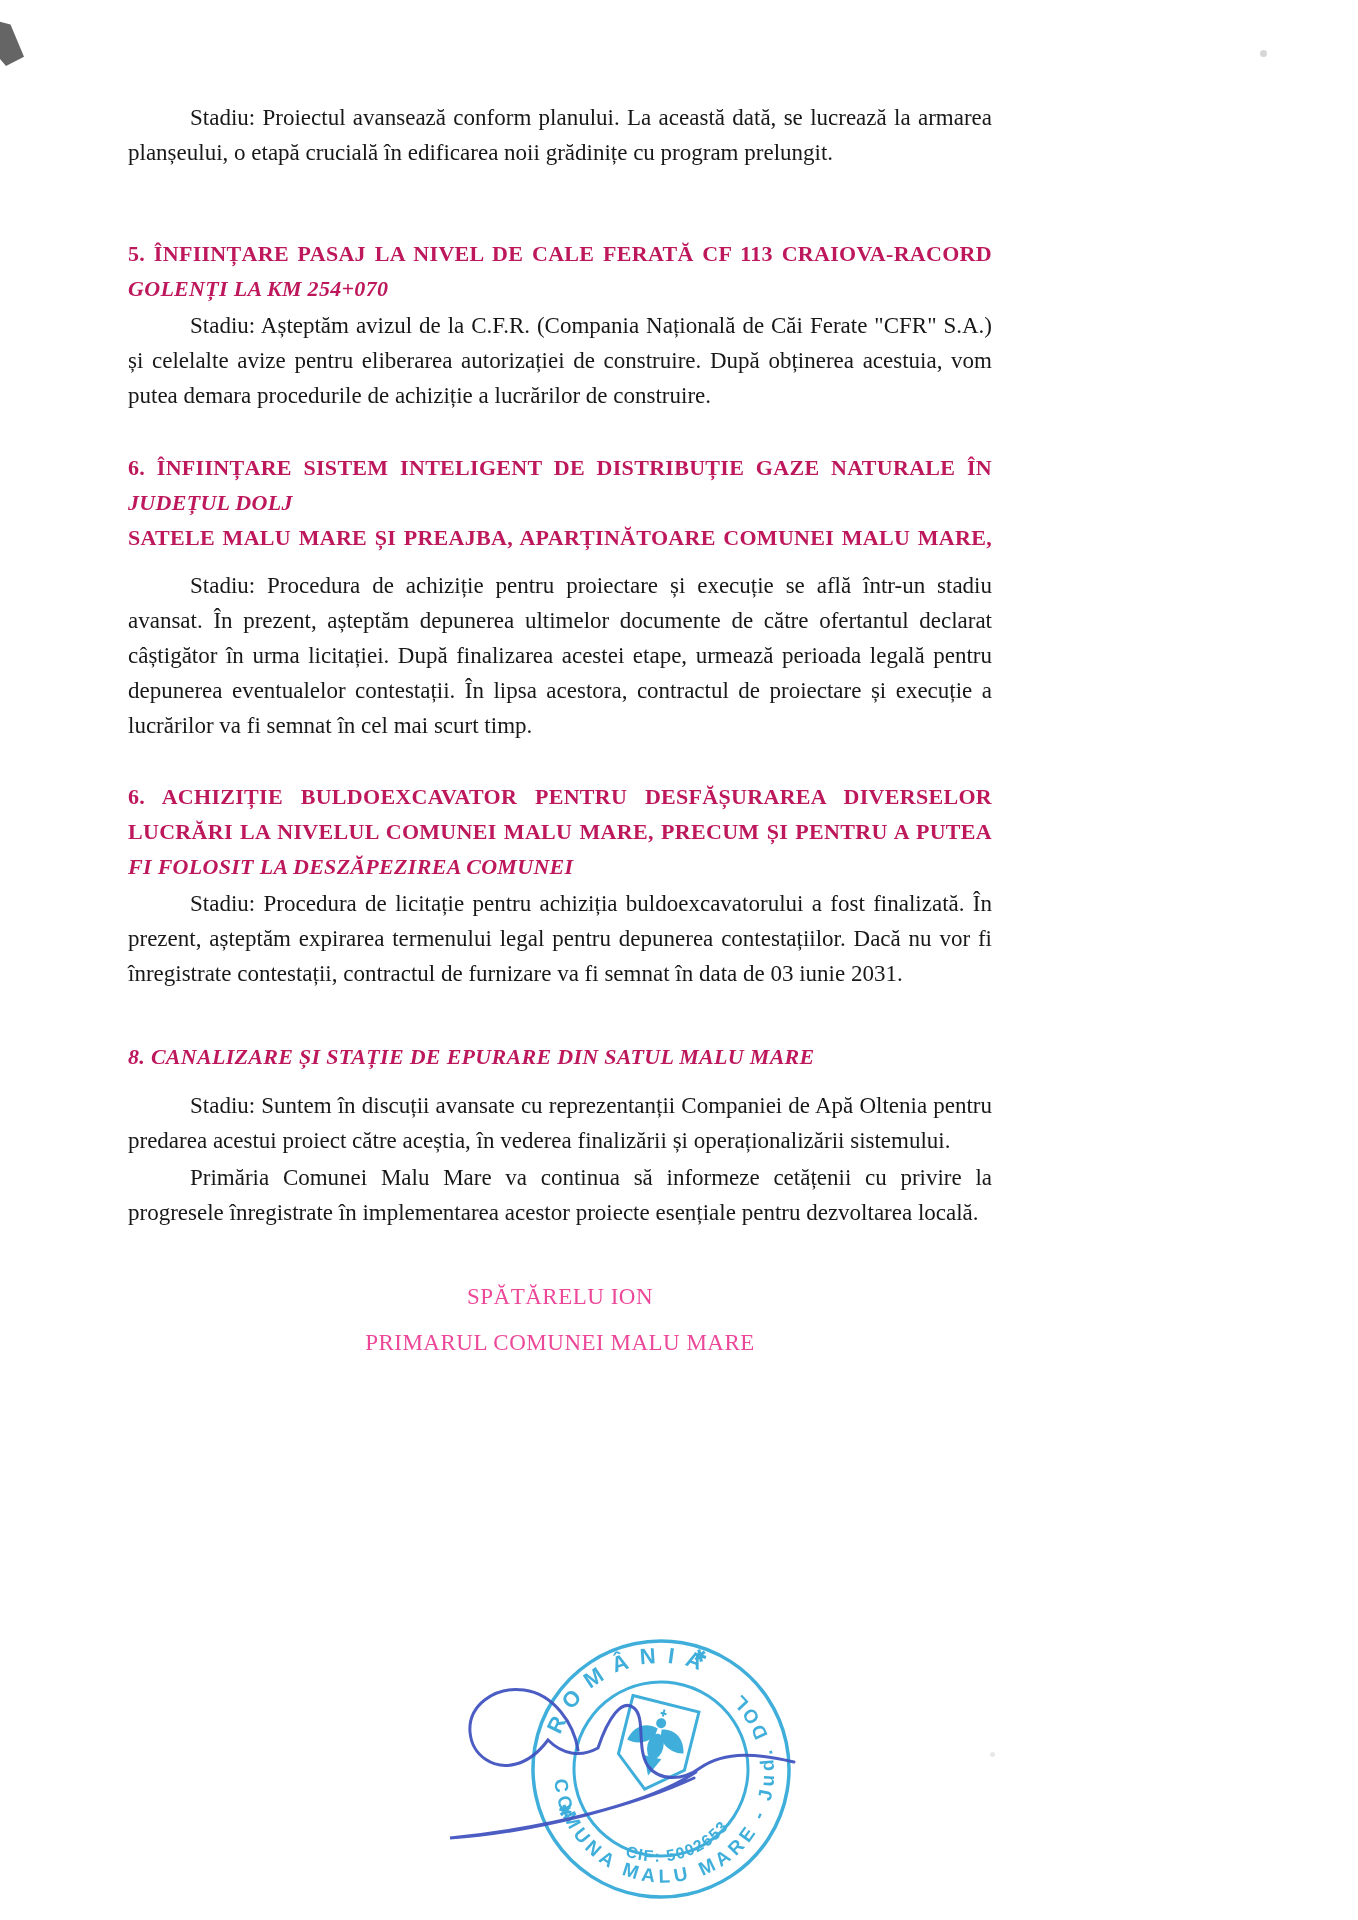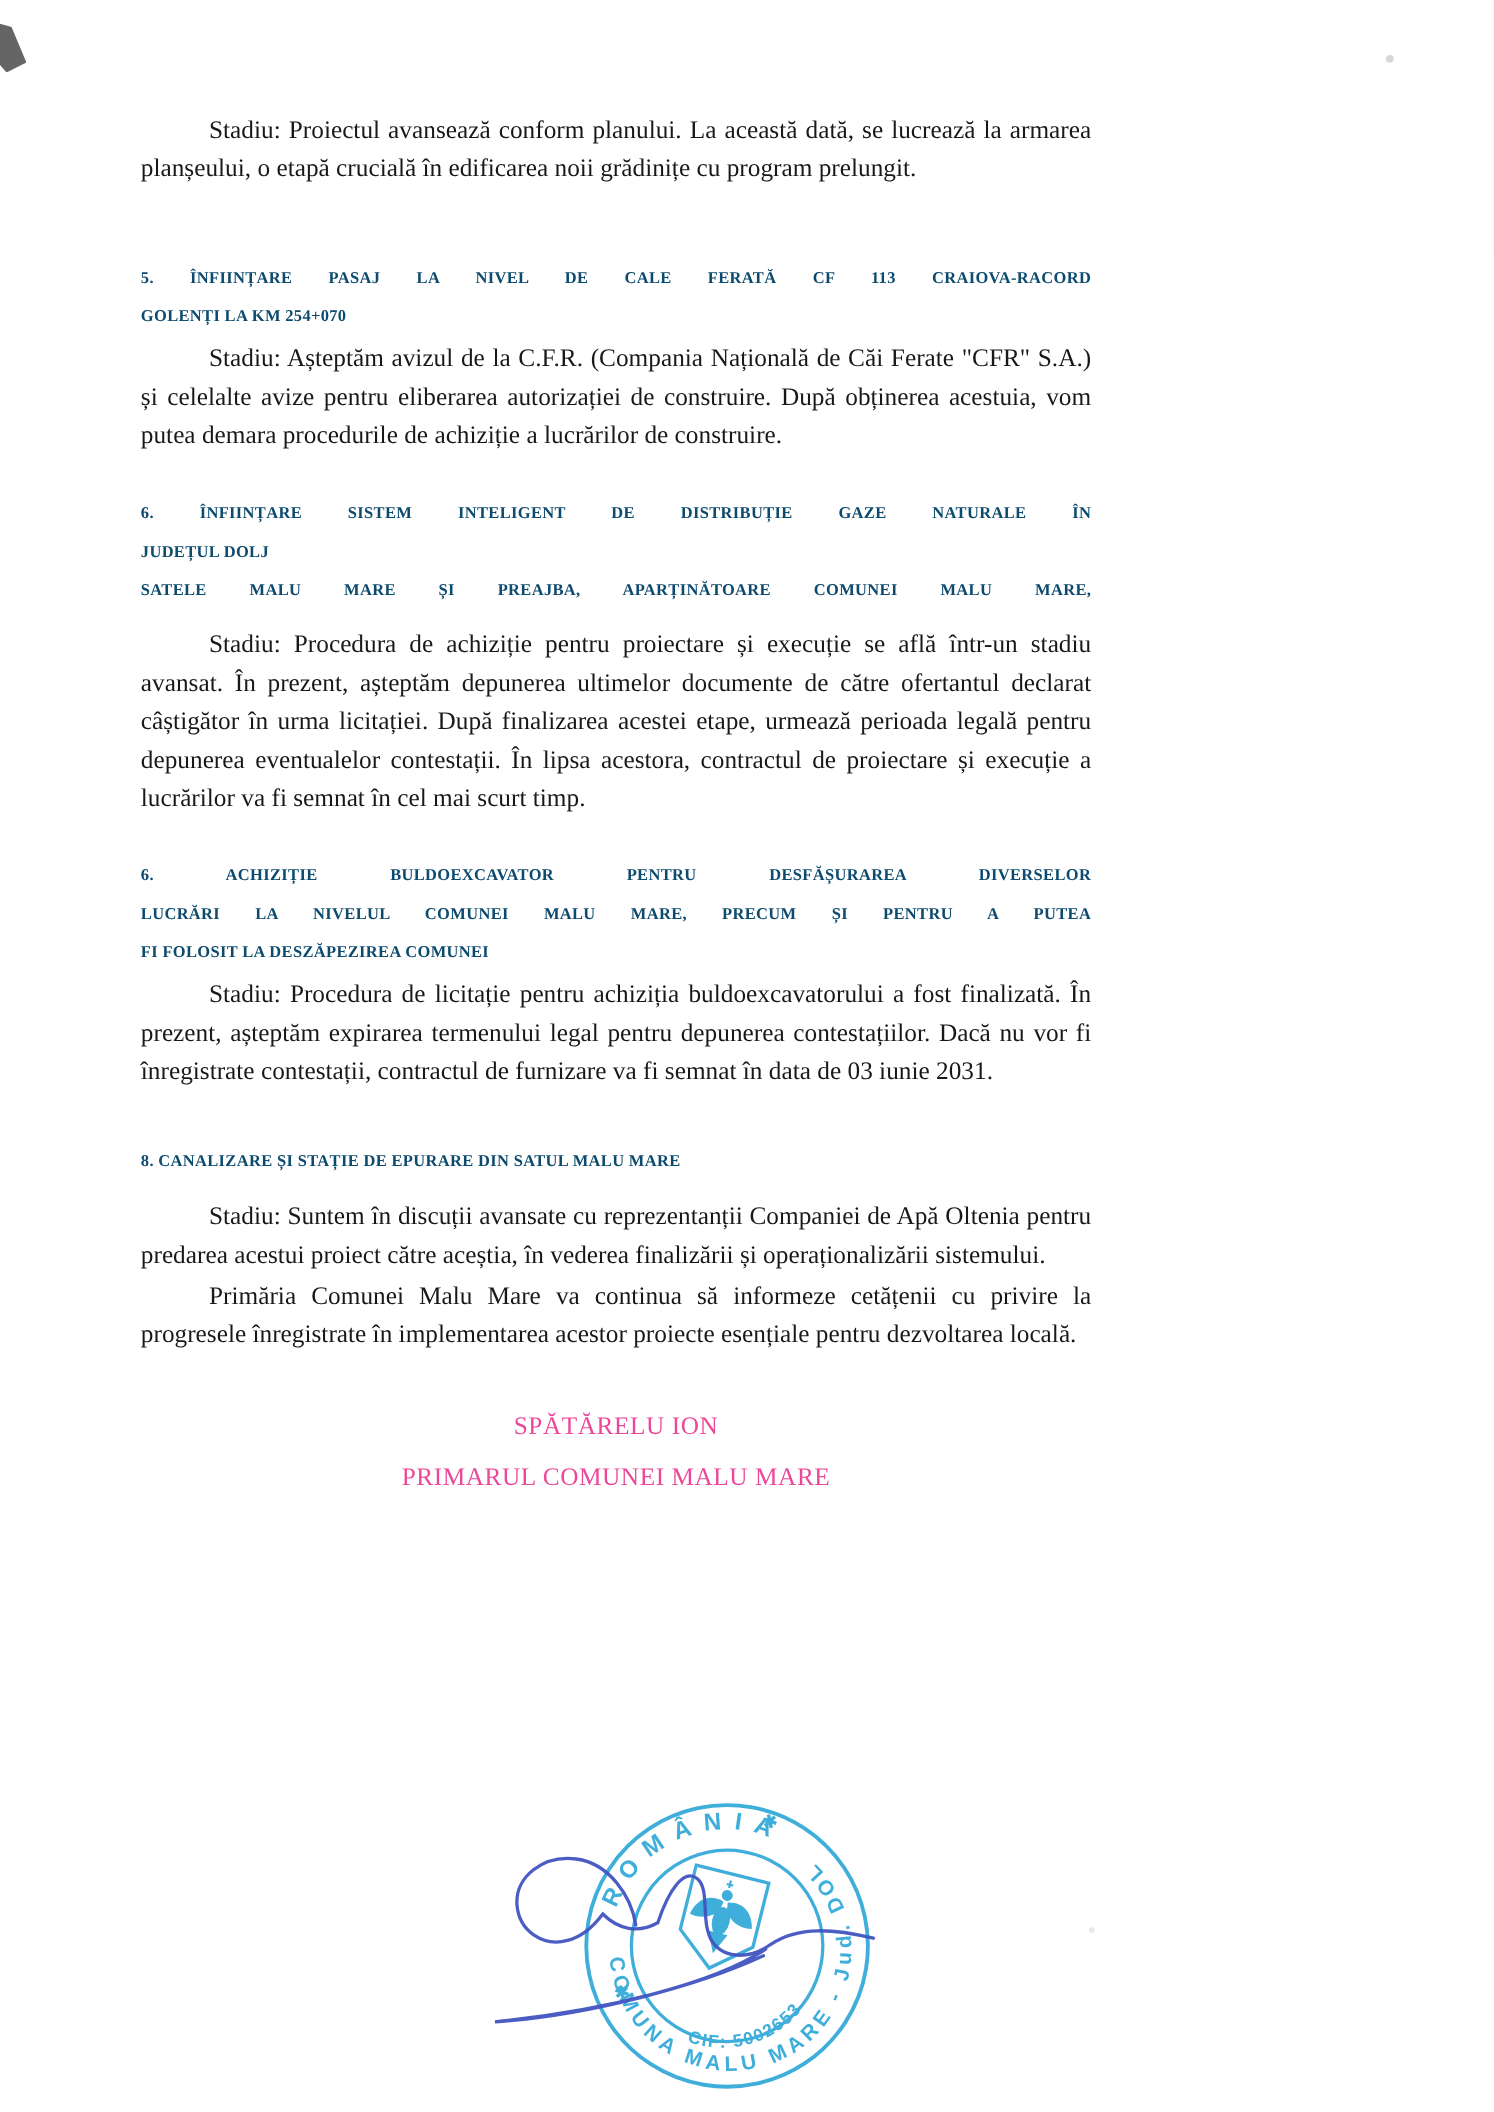--- a/index.html
+++ b/index.html
@@ -6,23 +6,23 @@
   body { background:#e8e8e8; font-family:"Liberation Serif", serif; }
   .page {
     position:relative; width:1358px; height:1920px; background:#ffffff;
     overflow:hidden; color:#151515;
   }
   .blk { position:absolute; left:128px; width:864px; }
   .para {
     font-size:23px; line-height:35px; text-align:justify;
     text-indent:62px; color:#181818;
   }
-  .heading { font-weight:bold; font-size:15px; line-height:35px; color:#0c4a6e; letter-spacing:0.3px; }
+  .heading { font-weight:bold; font-size:22px; line-height:35px; color:#be185d; letter-spacing:0.3px; }
   .h-line { text-align:justify; text-align-last:justify; }
-  .h-line.last { text-align:left; text-align-last:left; }
+  .h-line.last { text-align:left; text-align-last:left;font-style:italic; }
   .center-line { text-align:center; font-size:23px; letter-spacing:0.5px; color:#ec4899; }
   .stamp-svg { position:absolute; left:518px; top:1626px; opacity:0.9; }
   .sig-svg { position:absolute; left:408px; top:1618px; }
   .artifact-corner {
     position:absolute; left:-6px; top:20px; width:30px; height:46px;
     background:#4a4a4a; clip-path:polygon(0 0, 55% 10%, 100% 80%, 40% 100%, 0 70%);
     opacity:0.85;
   }
   .artifact-dot {
     position:absolute; left:1260px; top:50px; width:7px; height:7px;

